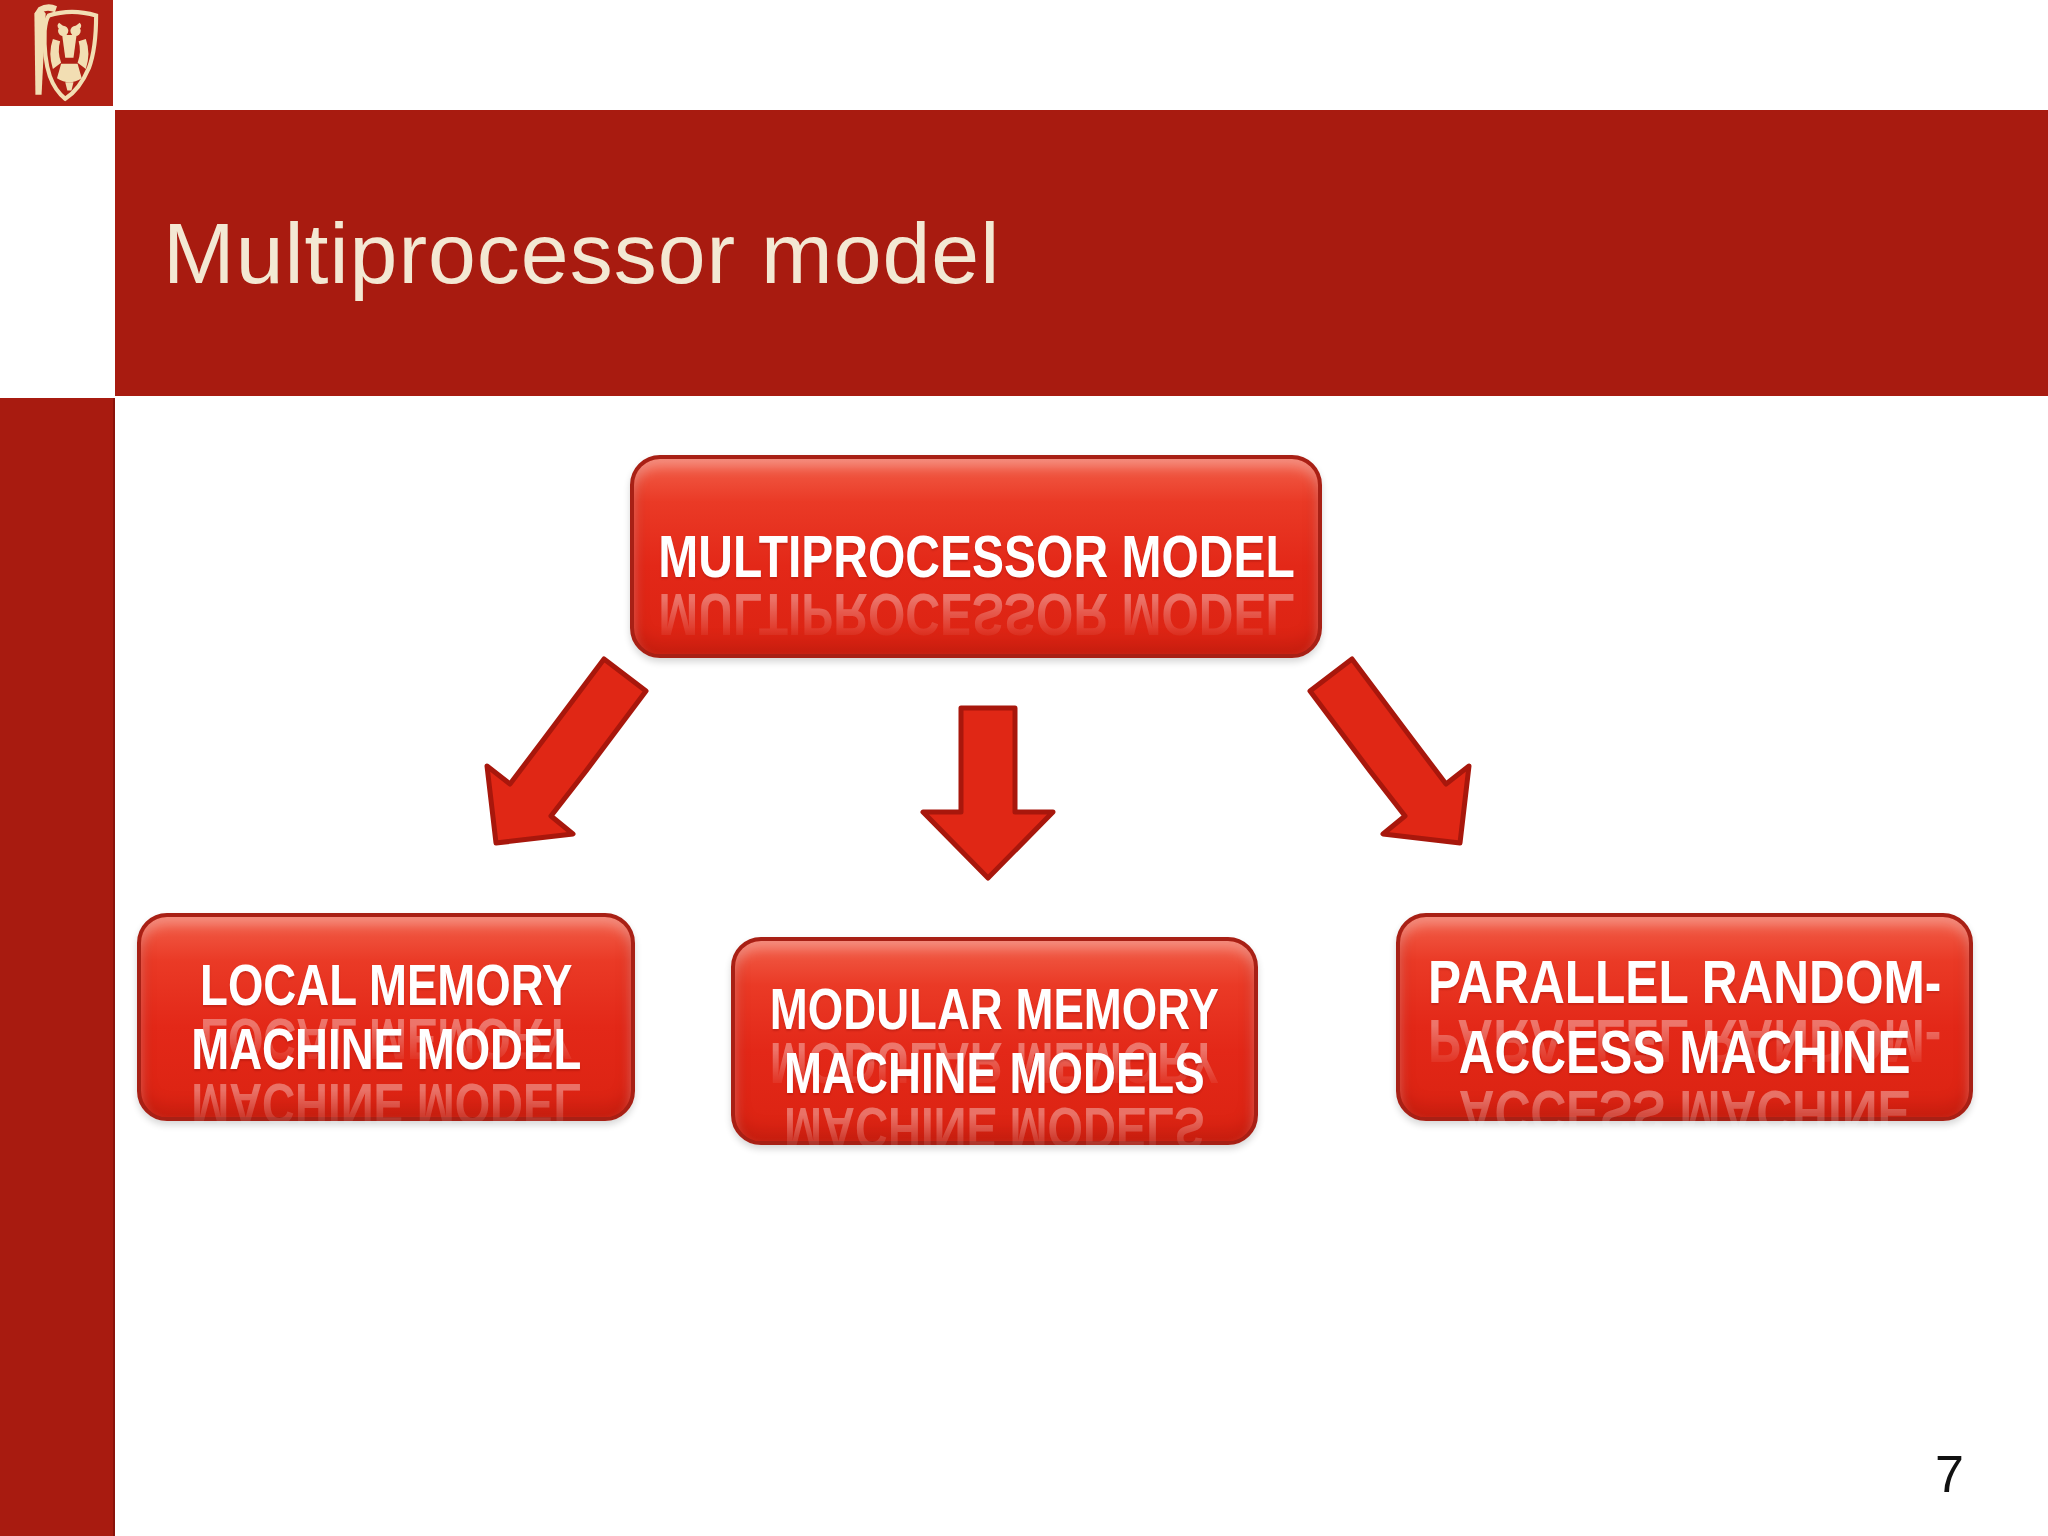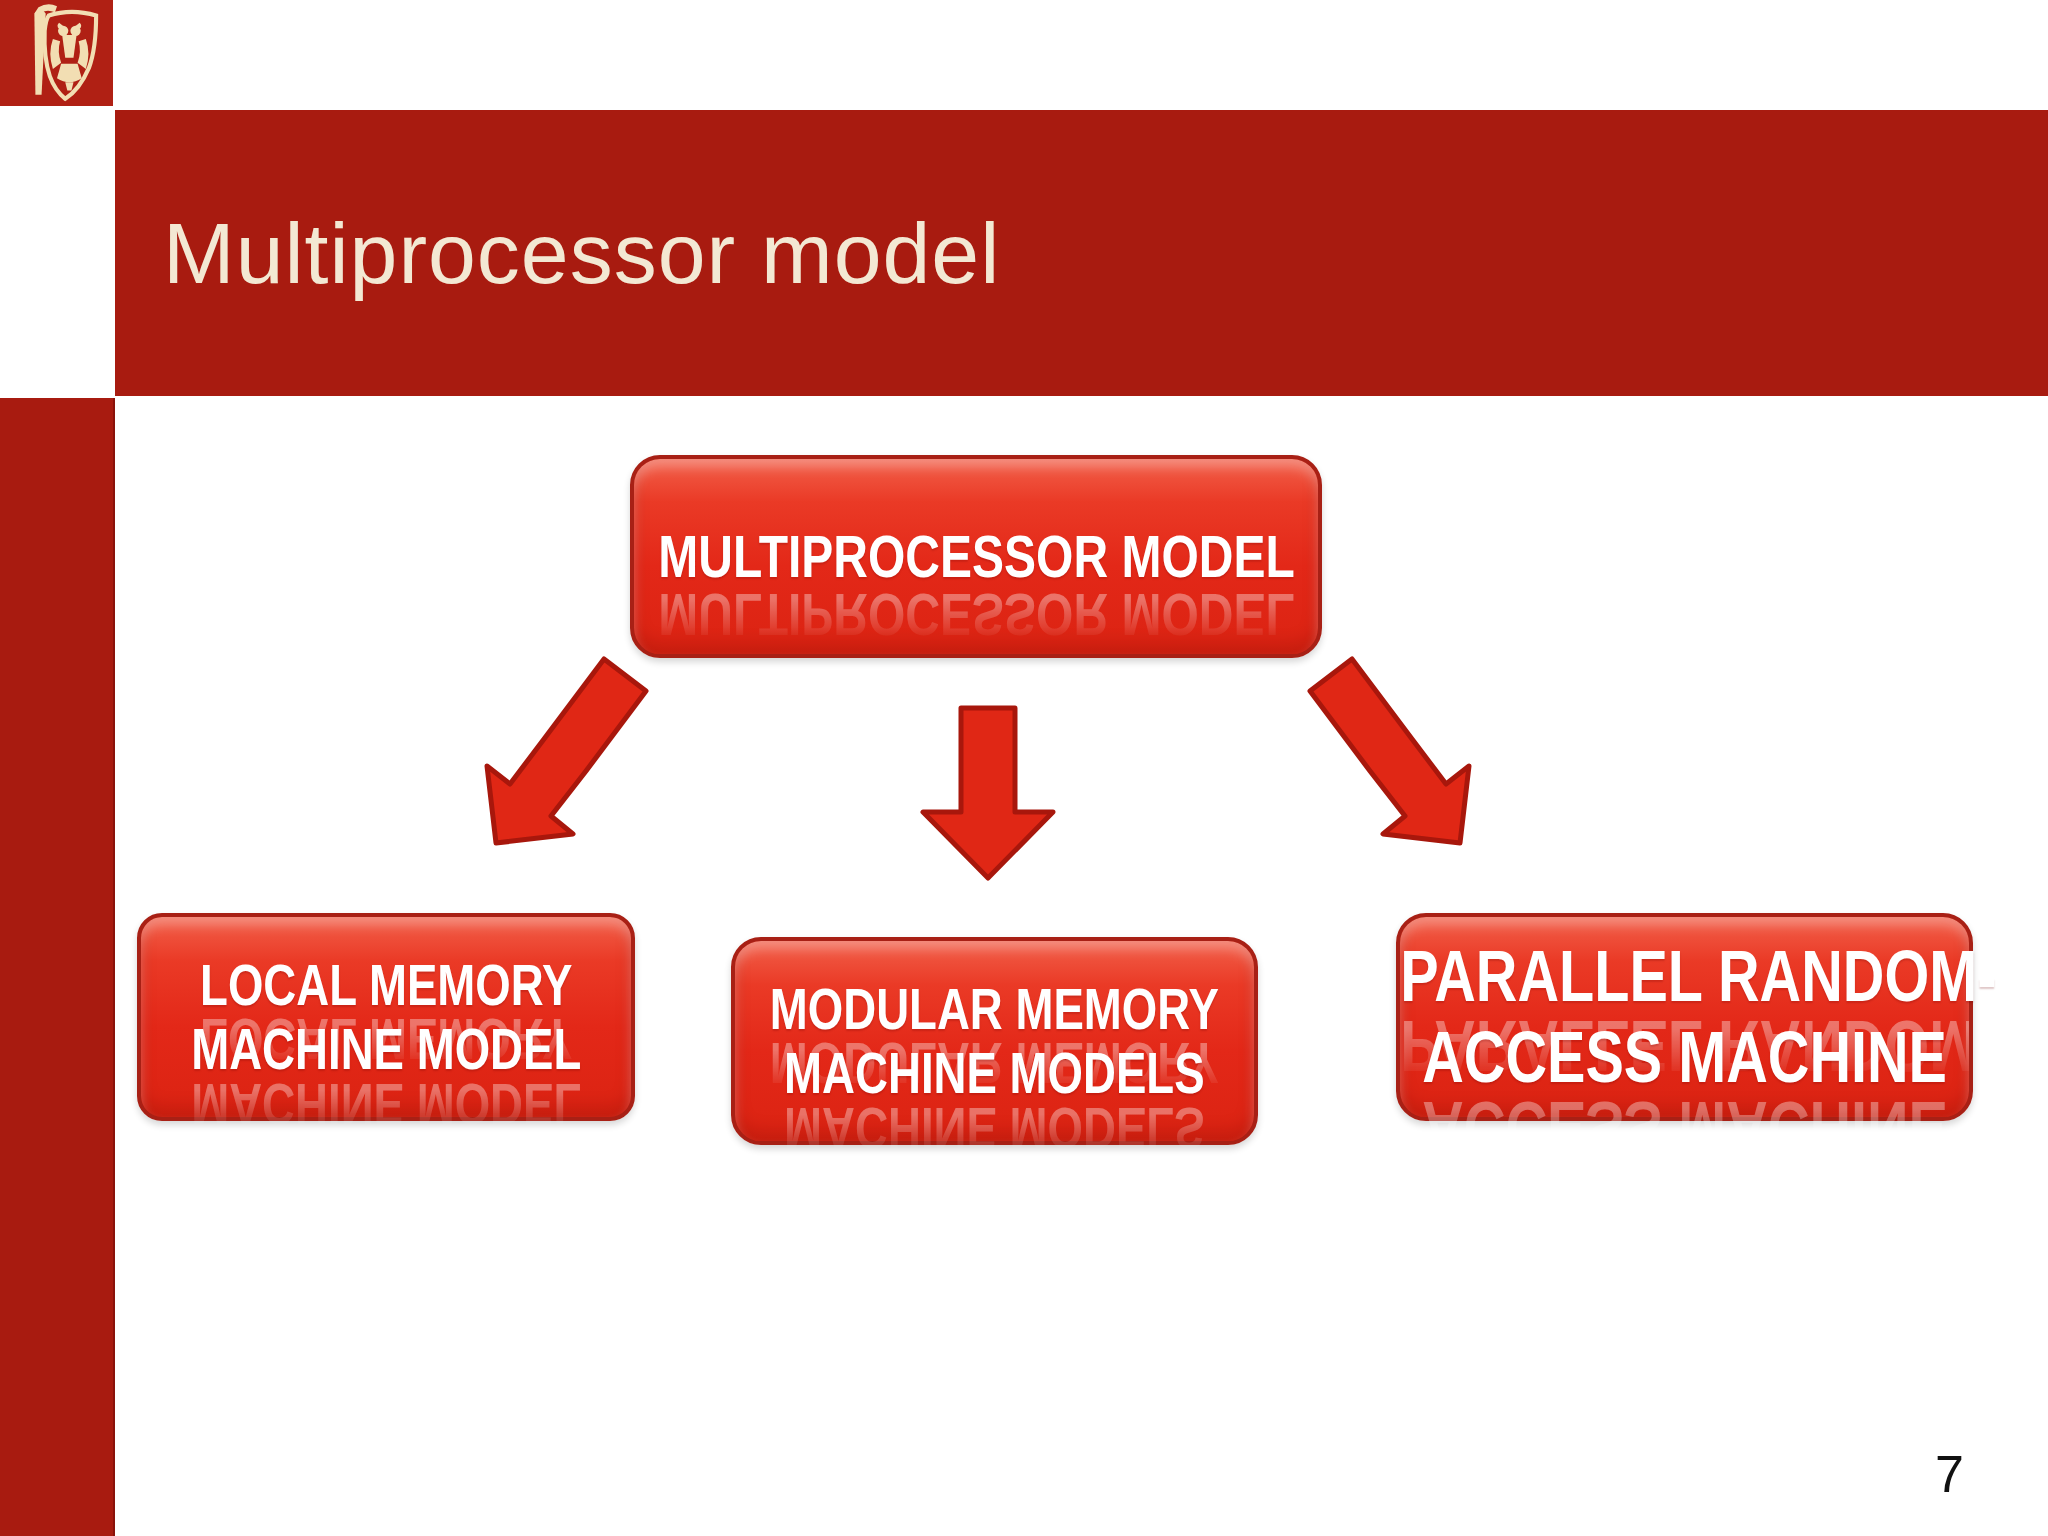--- a/index.html
+++ b/index.html
@@ -91,23 +91,23 @@
     display: block;
     transform: scaleY(-1);
     opacity: 0.42;
     color: #ffffff;
     -webkit-mask-image: linear-gradient(to bottom, rgba(0,0,0,0) 8%, rgba(0,0,0,0.85) 72%);
             mask-image: linear-gradient(to bottom, rgba(0,0,0,0) 8%, rgba(0,0,0,0.85) 72%);
     pointer-events: none;
   }
 
   .node-root  { left: 630px;  top: 455px; width: 692px; height: 203px; font-size: 60px; }
-  .node-c0    { left: 137px;  top: 913px; width: 498px; height: 208px; font-size: 57px; border-radius: 25px; }
+  .node-c0    { left: 137px;  top: 913px; width: 498px; height: 208px; font-size: 57px; }
   .node-c1    { left: 731px;  top: 913px; width: 527px; height: 208px; font-size: 57px; margin-top: 24px; }
-  .node-c2    { left: 1396px; top: 913px; width: 577px; height: 208px; font-size: 72px; }
+  .node-c2    { left: 1396px; top: 913px; width: 577px; height: 208px; font-size: 62px; }
 
   
   .diagram-arrows {
     position: absolute; left: 0; top: 0;
     width: 2048px; height: 1536px;
     pointer-events: none;
   }
   .diagram-arrows polygon {
     fill: #E02715;
     stroke: #A8170C;

